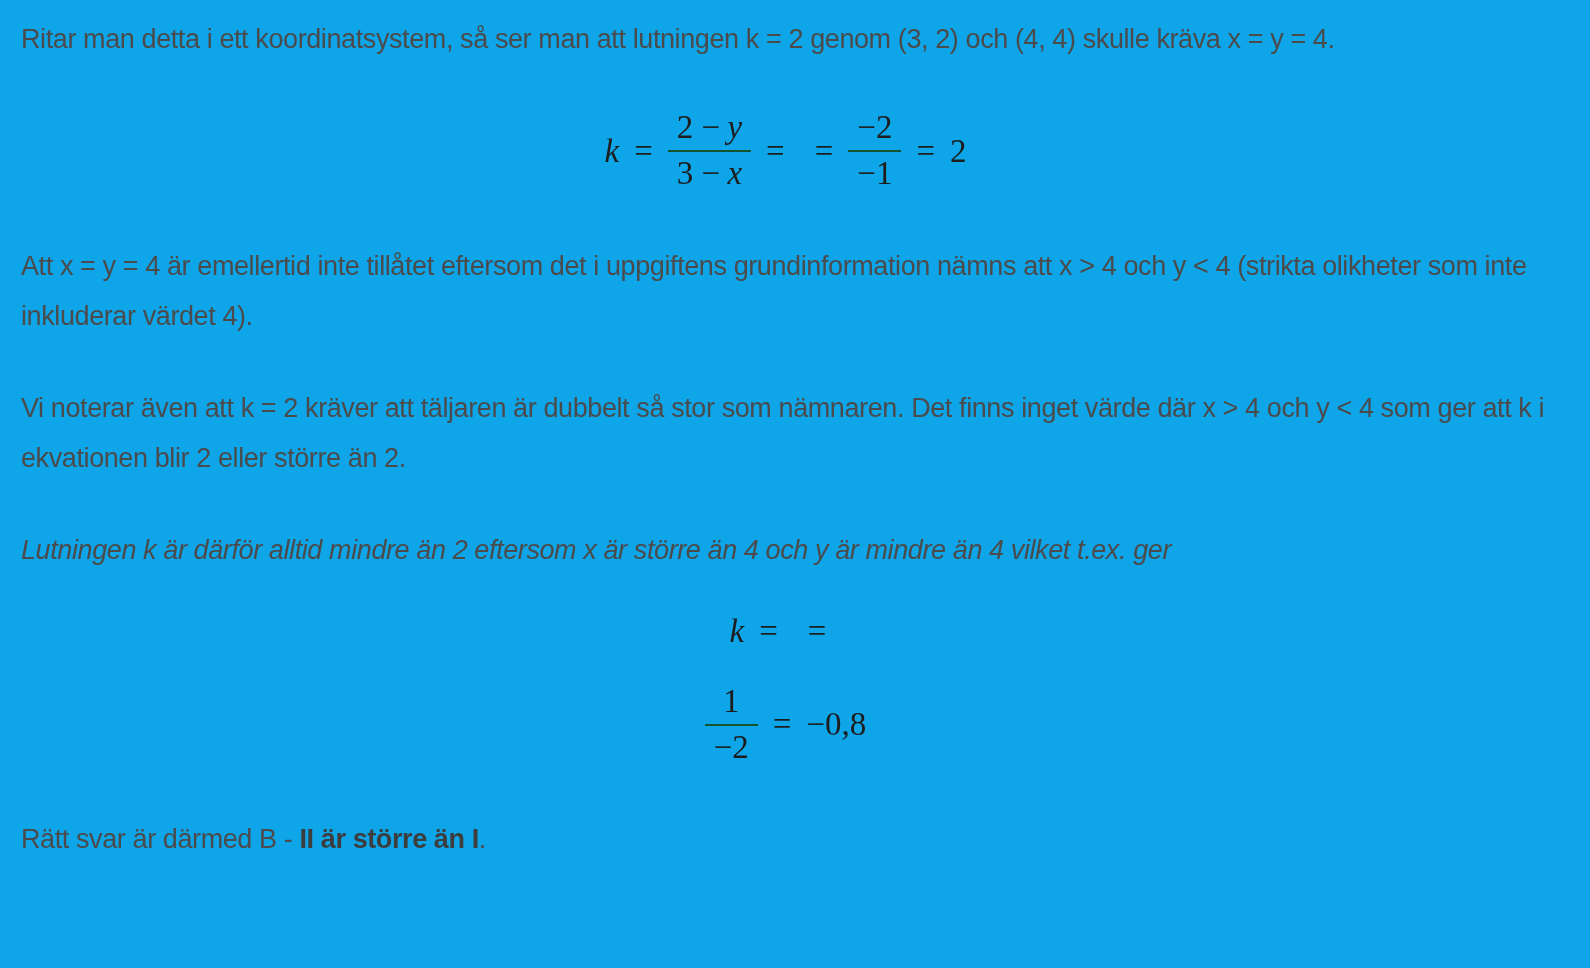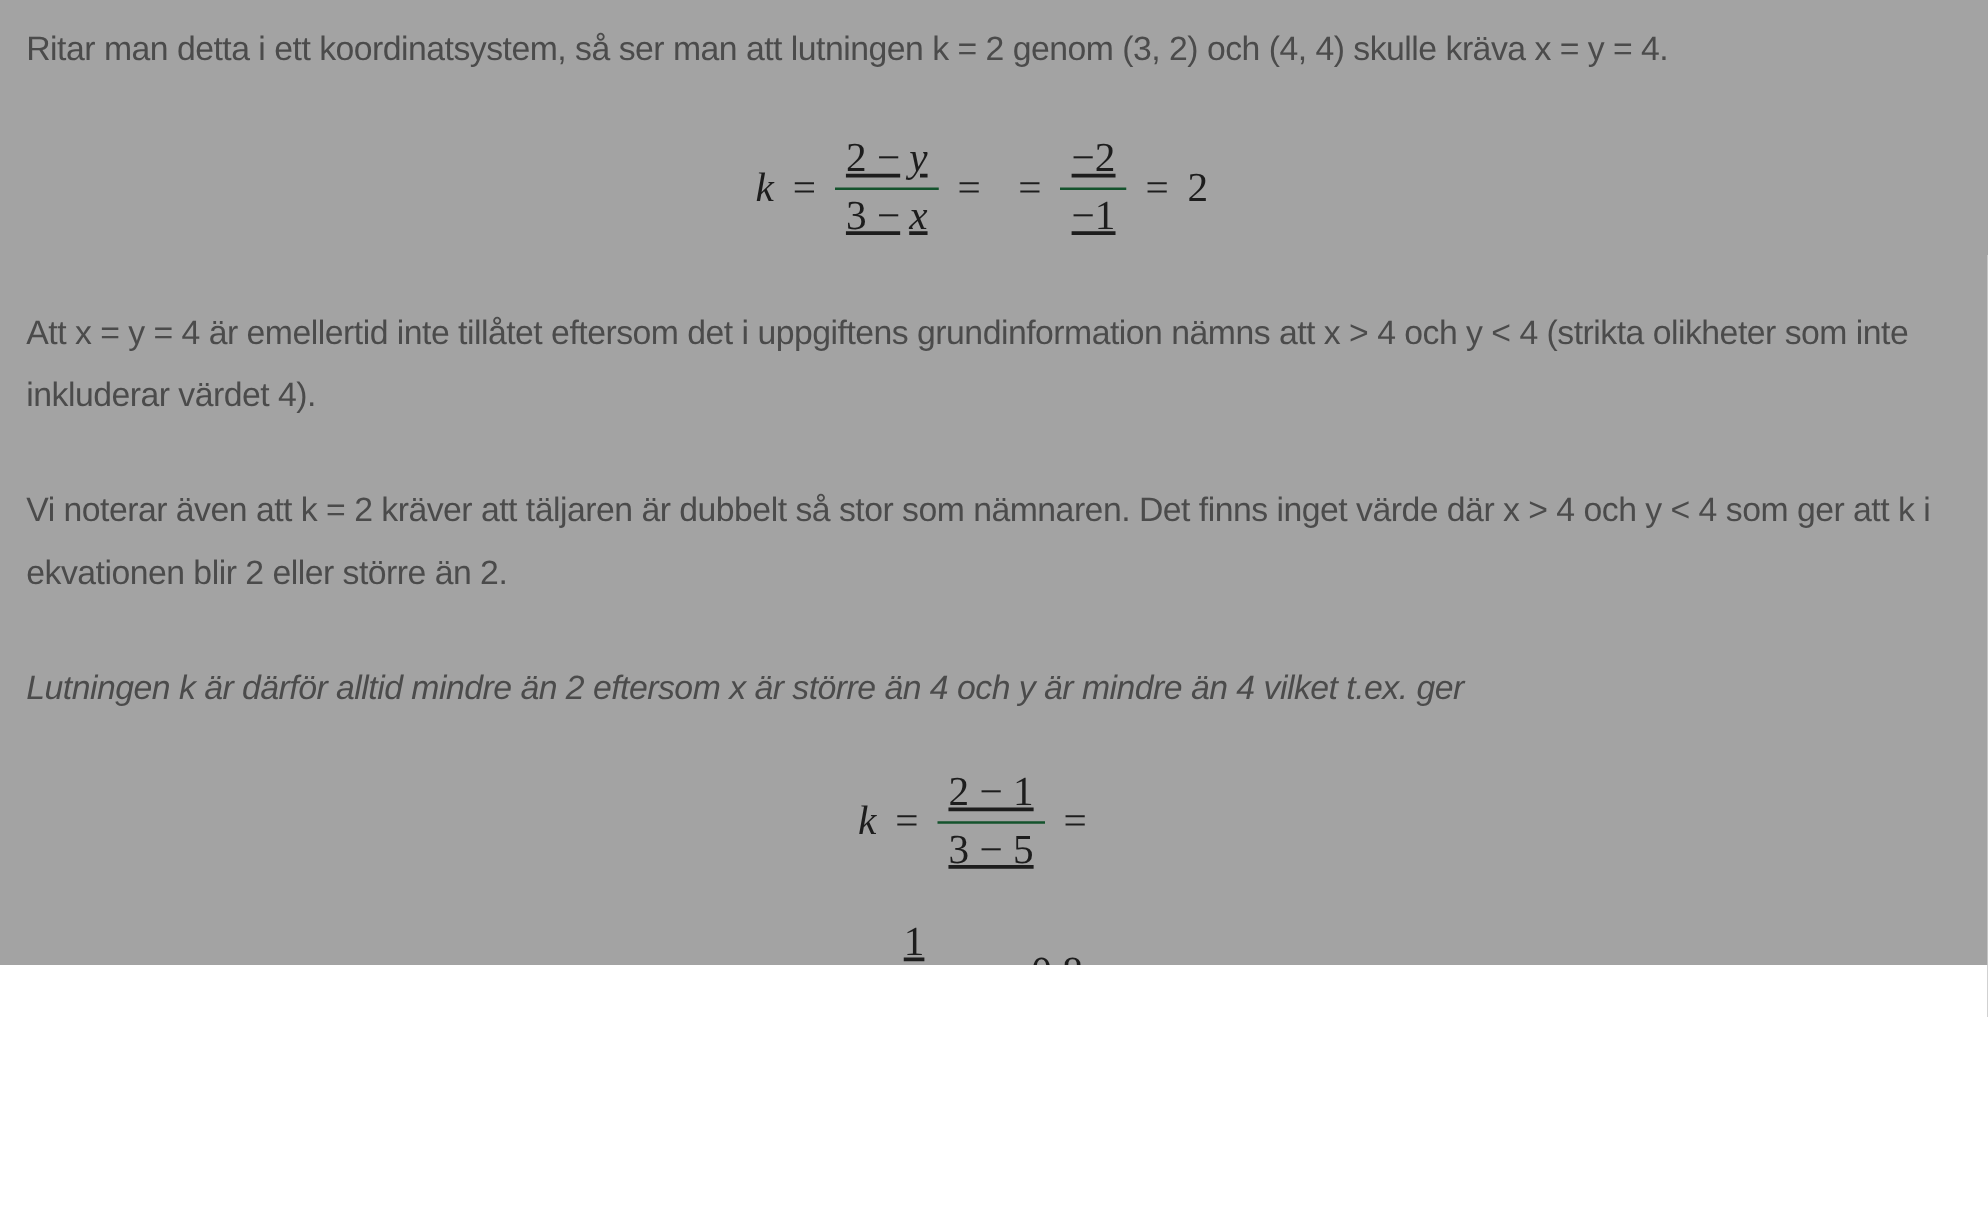--- a/index.html
+++ b/index.html
@@ -1,20 +1,20 @@
 <!DOCTYPE html>
 <html><head>
 <meta charset="utf-8">
 <style>
   html, body { margin: 0; padding: 0; }
   .page {
     width: 1590px;
-    height: 772px;
+    height: 968px;
     box-sizing: border-box;
-    background: #a3a3a3;
+    background: #0ea5e9;
     color: #4b4b4b;
     font-family: "Liberation Sans", sans-serif;
     padding: 14px 40px 0 21px;
     overflow: hidden;
   }
   .para {
     font-size: 27px;
     letter-spacing: -0.4px;
     line-height: 50px;
     margin: 0 0 42px 0;
@@ -40,21 +40,20 @@
     display: inline-flex;
     flex-direction: column;
     text-align: center;
     vertical-align: middle;
   }
   .frac .num, .frac .den {
     display: block;
     padding: 1px 9px 3px 9px;
     line-height: 1.22;
     white-space: nowrap;
-    text-decoration: underline;
   }
   .frac .den { border-top: 2px solid #14532d; }
   .fvar { margin-left: 0.22em; }
 </style>
 </head>
 <body>
 
 <div class="page">
 
   <p class="para">Ritar man detta i ett koordinatsystem, så ser man att lutningen k = 2 genom (3, 2) och (4, 4) skulle kräva x = y = 4.</p>
@@ -78,24 +77,20 @@
 
   <p class="para">Att x = y = 4 är emellertid inte tillåtet eftersom det i uppgiftens grundinformation nämns att x &gt; 4 och y &lt; 4 (strikta olikheter som inte inkluderar värdet 4).</p>
 
   <p class="para">Vi noterar även att k = 2 kräver att täljaren är dubbelt så stor som nämnaren. Det finns inget värde där x &gt; 4 och y &lt; 4 som ger att k i ekvationen blir 2 eller större än 2.</p>
 
   <p class="para tight">Lutningen k är därför alltid mindre än 2 eftersom x är större än 4 och y är mindre än 4 vilket t.ex. ger</p>
 
   <div class="math math-mid">
     <span class="mvar">k</span>
     <span class="mop">=</span>
-    <span class="frac">
-      <span class="num">2 − 1</span>
-      <span class="den">3 − 5</span>
-    </span>
     <span class="mop">=</span>
   </div>
 
   <div class="math math-last">
     <span class="frac">
       <span class="num">1</span>
       <span class="den">−2</span>
     </span>
     <span class="mop">=</span>
     <span class="mres">−0,8</span>

